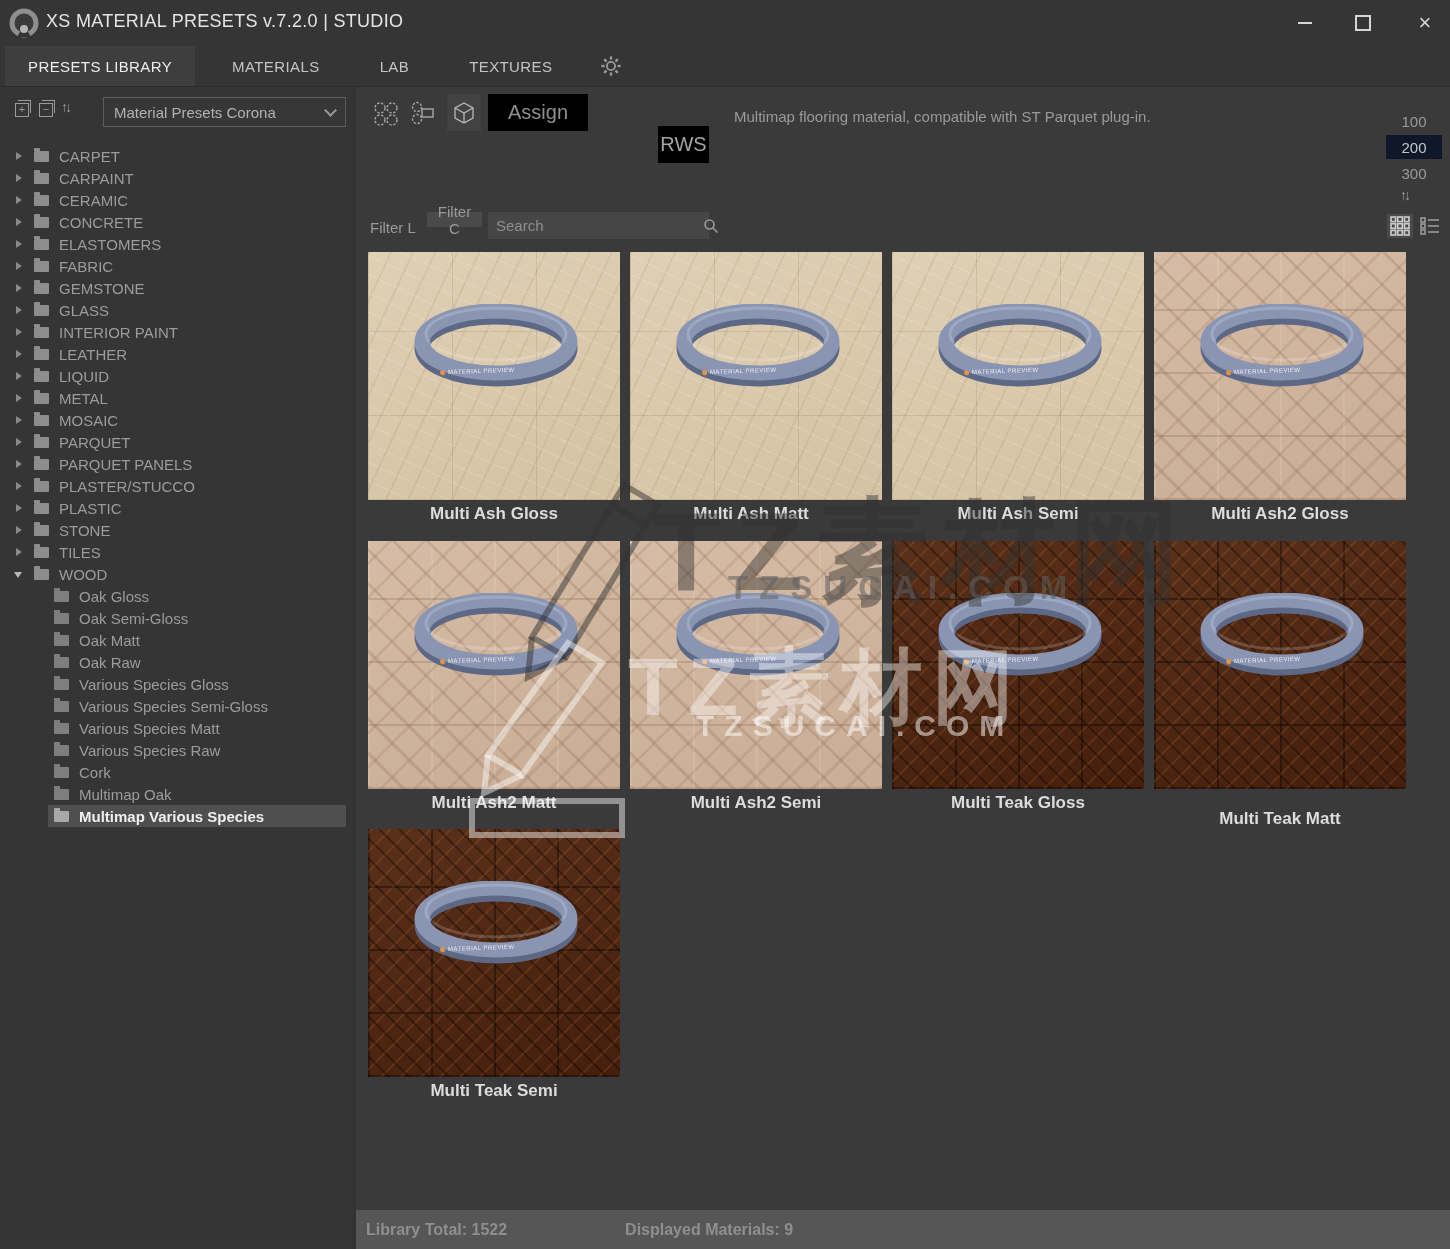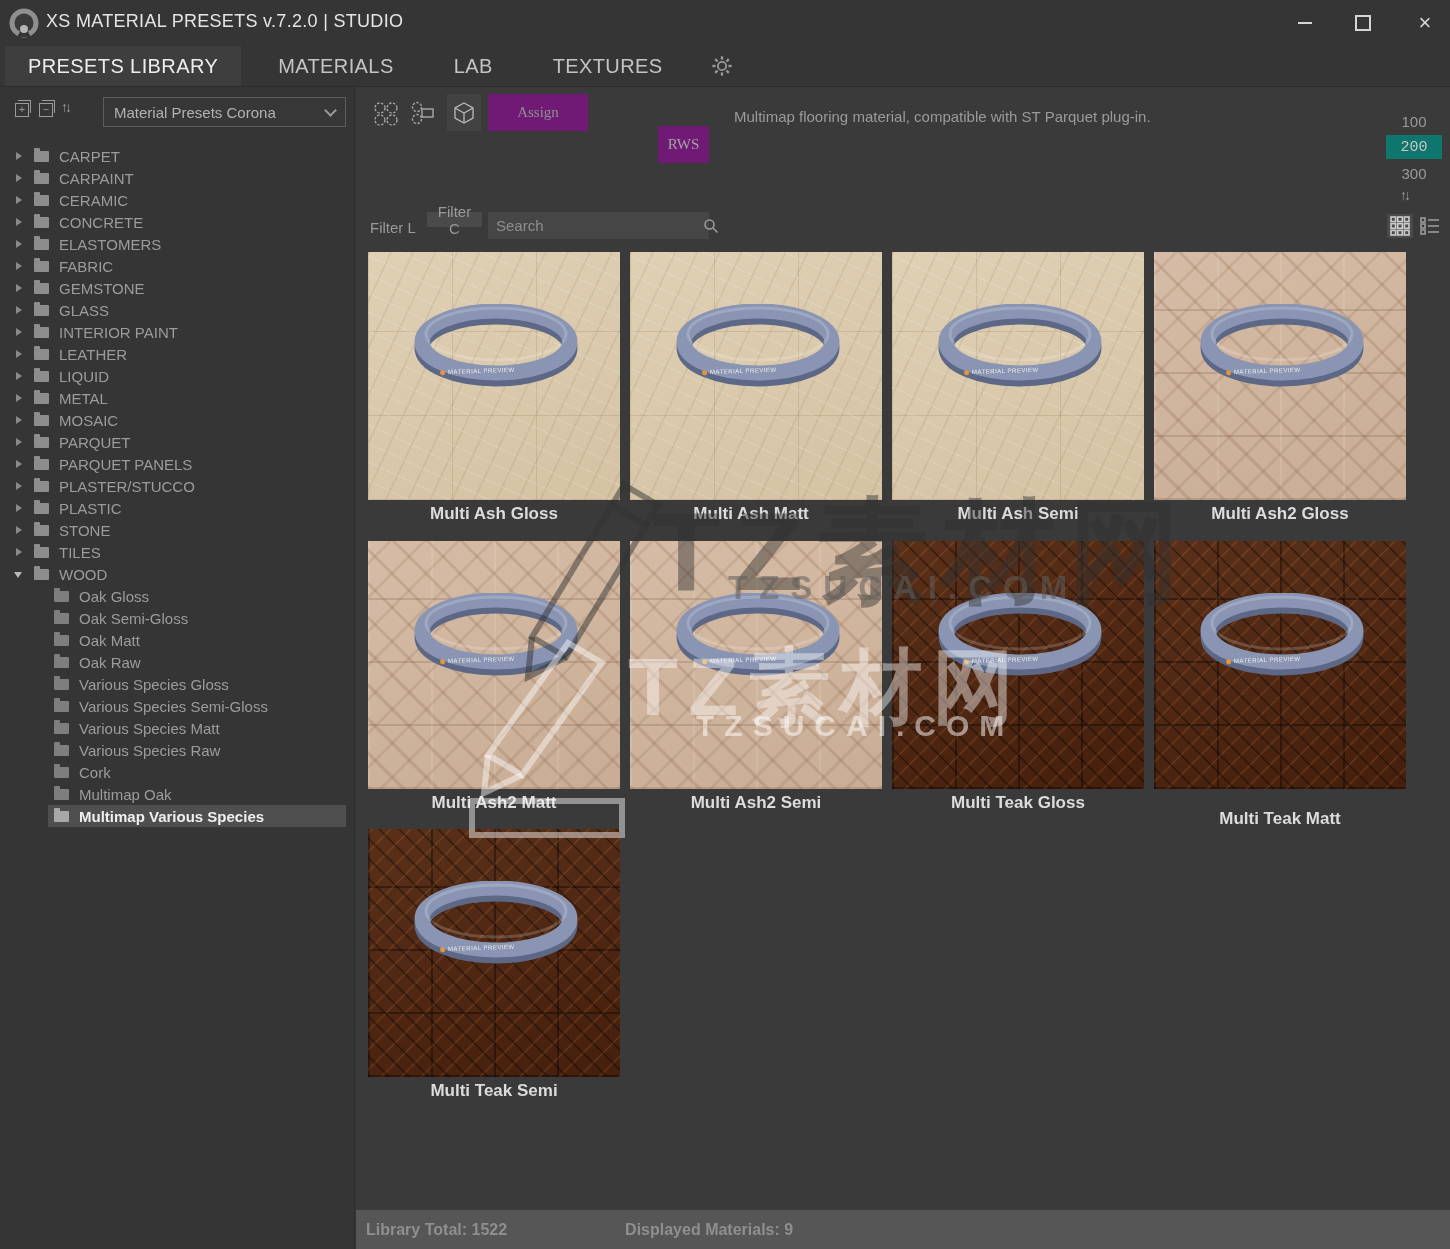--- a/index.html
+++ b/index.html
@@ -10,21 +10,21 @@
   .logo{position:absolute;left:8px;top:7px;width:32px;height:32px;}
   .title-text{position:absolute;left:46px;top:11px;font-size:18px;color:#e4e4e4;letter-spacing:.3px;white-space:nowrap;}
   .win-btn{position:absolute;top:0;width:46px;height:46px;display:flex;align-items:center;justify-content:center;color:#d6d6d6;}
   .win-min{right:122px;}
   .win-max{right:64px;}
   .win-close{right:2px;font-size:22px;line-height:1;}
   .min-glyph{display:block;width:14px;border-top:2px solid #d6d6d6;}
   .max-glyph{display:block;width:12px;height:12px;border:2px solid #d6d6d6;}
   
   .tabbar{position:absolute;top:46px;left:0;right:0;height:40px;display:flex;align-items:stretch;border-bottom:1px solid #2c2c2c;}
-  .tab{display:flex;align-items:center;padding:0 23px;font-size:20px;color:#c4c4c4;letter-spacing:.4px;cursor:default;text-align:right;}
+  .tab{display:flex;align-items:center;padding:0 23px;font-size:15px;color:#c4c4c4;letter-spacing:.4px;cursor:default;text-align:right;}
   .tab.active{background:#3e3e3e;color:#ededed;margin-left:5px;}
   .tab+.tab{margin-left:14px;}
   .gear-btn{display:flex;align-items:center;justify-content:center;width:44px;margin-left:14px;}
   
   .sidebar{position:absolute;top:87px;left:0;width:355px;bottom:0;border-right:1px solid #2e2e2e;box-sizing:border-box;}
   .tool-ic{position:absolute;width:16px;height:16px;color:#9a9a9a;}
   .sq-ic{position:relative;display:block;width:12px;height:12px;border:1px solid #9a9a9a;font-size:11px;line-height:11px;text-align:center;color:#9a9a9a;background:#353535;}
   .sq-ic::before{content:"";position:absolute;left:2px;top:-4px;width:12px;height:12px;border-top:1px solid #9a9a9a;border-right:1px solid #9a9a9a;}
   .ic-expand{left:15px;top:16px;}
   .ic-collapse{left:39px;top:16px;}
@@ -45,28 +45,28 @@
   .tree-row.selected::before{content:"";position:absolute;left:48px;right:8px;top:0;bottom:0;background:#4f4f4f;}
   .tree-row.selected{color:#efefef;font-weight:700;}
   .tree-row.selected .folder{background:#a8a8a8;}
   .tree-row.selected .folder::before{background:#a8a8a8;}
   
   .main{position:absolute;top:87px;left:356px;right:0;bottom:0;background:#3a3a3a;}
   .icon-btn{position:absolute;width:34px;height:34px;top:9px;display:flex;align-items:center;justify-content:center;}
   .btn-circles{left:12px;}
   .btn-scene{left:50px;}
   .btn-cube{left:91px;top:7px;height:37px;background:#424242;}
-  .push-btn{position:absolute;top:7px;height:37px;background:#701a75;border:none;font-family:Liberation Serif, serif;
-            display:flex;align-items:center;justify-content:center;font-size:15px;}
+  .push-btn{position:absolute;top:7px;height:37px;background:#000000;border:none;font-family:Liberation Sans, sans-serif;
+            display:flex;align-items:center;justify-content:center;font-size:20px;}
   .btn-assign{left:132px;width:100px;color:#8f8f8f;}
   .btn-rws{left:302px;width:51px;color:#a4a4a4;margin-top:32px;}
   .desc{position:absolute;left:378px;top:11px;height:37px;line-height:37px;font-size:15px;color:#9a9a9a;white-space:nowrap;}
   .size-rail{position:absolute;left:1030px;top:22px;width:56px;}
   .size-item{height:24px;margin-bottom:2px;display:flex;align-items:center;justify-content:center;font-size:15px;color:#9a9a9a;}
-  .size-item.active{background:#0f766e;color:#c6c6c6;font-family:Liberation Mono, monospace;}
+  .size-item.active{background:#0f172a;color:#c6c6c6;}
   .ic-sort-main{position:absolute;left:1044px;top:100px;font-size:14px;letter-spacing:-3px;color:#9a9a9a;}
   .view-btn{position:absolute;top:127px;width:26px;height:24px;display:flex;align-items:center;justify-content:center;}
   .view-grid{left:1031px;background:#4a4a4a;}
   .view-list{left:1061px;}
   .filter-l{position:absolute;left:14px;top:127px;height:27px;line-height:27px;font-size:15px;color:#9a9a9a;}
   .filter-c{position:absolute;left:71px;top:125px;width:55px;height:15px;background:#4a4a4a;border:none;font-family:inherit;
             font-size:15px;color:#9a9a9a;display:flex;align-items:center;justify-content:center;}
   .search-box{position:absolute;left:132px;top:125px;width:221px;height:27px;background:#464646;display:flex;align-items:center;}
   .search-box input{flex:1;background:transparent;border:none;outline:none;font-family:inherit;font-size:15px;color:#cfcfcf;padding:0 8px;}
   .search-box input::placeholder{color:#8f8f8f;}

